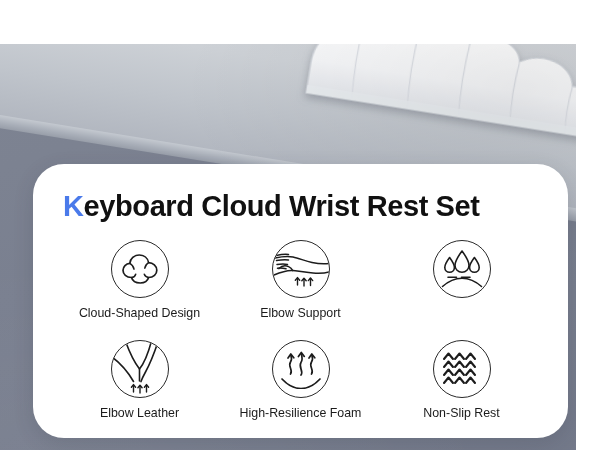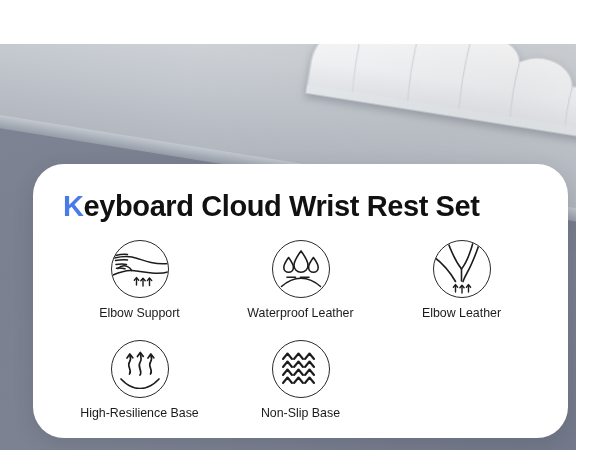--- a/index.html
+++ b/index.html
@@ -182,20 +182,40 @@
       </svg>
     </div>
   </div>
 
   <div class="card">
 
     <div class="card-title"><span class="accent">K</span><span>eyboard Cloud Wrist Rest Set</span></div>
 
     <div class="features">
 
+      <div class="feature">
+        <div class="icon-circle">
+          <svg width="40" height="34" viewBox="0 0 40 34">
+            <path d="M11.5 25.5
+                     C6.3 25.5 3 22.2 3 18.3
+                     C3 14.6 6 11.6 9.8 11.4
+                     C10.2 6.4 14.2 3 19.2 3
+                     C24 3 27.8 6.1 28.6 10.6
+                     C33 10.8 36.8 13.9 36.8 18.2
+                     C36.8 22.3 33.4 25.5 28.6 25.5
+                     C27.6 29 24.2 31 20.3 31
+                     C16 31 12.4 28.8 11.5 25.5 Z" fill="none" stroke="#1c1c1c" stroke-width="1.7" stroke-linejoin="round"></path>
+            <path d="M11.5 25.5 C13.6 25.3 15.2 24 15.7 22.2" fill="none" stroke="#1c1c1c" stroke-width="1.5" stroke-linecap="round"></path>
+            <path d="M28.6 25.5 C26.6 25.3 24.9 24.1 24.3 22.3" fill="none" stroke="#1c1c1c" stroke-width="1.5" stroke-linecap="round"></path>
+            <path d="M9.8 11.4 C12 12.6 13.6 14.7 14 17.2" fill="none" stroke="#1c1c1c" stroke-width="1.5" stroke-linecap="round"></path>
+            <path d="M28.6 10.6 C26.6 11.8 25.2 13.8 24.8 16.2" fill="none" stroke="#1c1c1c" stroke-width="1.5" stroke-linecap="round"></path>
+          </svg>
+        </div>
+        <div class="feature-label">Cloud-Shaped Design</div>
+      </div>
 
       <div class="feature">
         <div class="icon-circle">
           <svg width="56" height="56" viewBox="0 0 56 56">
             <g fill="none" stroke="#1c1c1c" stroke-width="1.5" stroke-linecap="round" stroke-linejoin="round">
               <path d="M2 17 C9 15.5, 15 15, 20 16 C26 17.2, 32 20, 39 21.5 C46 23, 52 23, 56 22.5"></path>
               <path d="M1 34 C8 31, 14 29, 20 29.5 C27 30, 33 31.5, 40 32 C47 32.5, 52.5 32, 56 31"></path>
               <path d="M3 14.5 C8 13.4, 12 13, 15.5 13.4"></path>
               <path d="M3.5 19.6 C8 18.8, 12 18.6, 15.5 19"></path>
               <path d="M4 23.5 C8 23, 11.5 23, 14.5 23.4"></path>
@@ -223,21 +243,20 @@
               <path d="M9.6 8.5 C9.6 8.5, 14.4 15, 14.4 18.4 C14.4 21.2, 12.2 23.2, 9.6 23.2 C7 23.2, 4.8 21.2, 4.8 18.4 C4.8 15, 9.6 8.5, 9.6 8.5 Z"></path>
               <path d="M34.4 8.5 C34.4 8.5, 39.2 15, 39.2 18.4 C39.2 21.2, 37 23.2, 34.4 23.2 C31.8 23.2, 29.6 21.2, 29.6 18.4 C29.6 15, 34.4 8.5, 34.4 8.5 Z"></path>
             </g>
             <g fill="none" stroke="#1c1c1c" stroke-width="1.6" stroke-linecap="round">
               <path d="M8 28.2 L16.5 28.2"></path>
               <path d="M21.5 28.2 L30 28.2"></path>
               <path d="M2.5 37.5 C9 31.6, 16 29.2, 22 29.2 C28 29.2, 35 31.6, 41.5 37.5"></path>
             </g>
           </svg>
         </div>
-        <div class="feature-label">Waterproof Leather</div>
       </div>
 
       <div class="feature">
         <div class="icon-circle">
           <svg width="56" height="56" viewBox="0 0 56 56">
             <g fill="none" stroke="#1c1c1c" stroke-width="1.6" stroke-linecap="round" stroke-linejoin="round">
               <path d="M13 -1 C17 10, 22 21, 27.5 28 C31.5 23, 36 13, 39.5 0"></path>
               <path d="M27.5 28 L27.5 40"></path>
               <path d="M0 16 C8 22, 16 31, 21.5 40.5"></path>
               <path d="M47 -2 C43 10, 38.5 22, 33.5 31 C31.5 34.6, 30 37.8, 29 40.6"></path>
@@ -262,21 +281,21 @@
               <path d="M11.5 25 C14.5 21, 8.5 17.5, 11.5 13 C13.4 10.2, 12.6 8.2, 11.8 6"></path>
               <path d="M9 9 L11.8 5 L14.8 8.8"></path>
               <path d="M22 26 C25 22, 19 18.2, 22 13.4 C24 10.2, 23.2 7.6, 22.3 4.5"></path>
               <path d="M19.4 7.6 L22.3 3.4 L25.3 7.4"></path>
               <path d="M32.5 25 C35.5 21, 29.5 17.5, 32.5 13 C34.4 10.2, 33.6 8.2, 32.8 6"></path>
               <path d="M30 9 L32.8 5 L35.8 8.8"></path>
               <path d="M3 30 C9.5 37, 16 39.5, 22 39.5 C28 39.5, 34.5 37, 41 30"></path>
             </g>
           </svg>
         </div>
-        <div class="feature-label">High-Resilience Base</div>
+        <div class="feature-label">High-Resilience Foam</div>
       </div>
 
       <div class="feature">
         <div class="icon-circle">
           <svg width="42" height="38" viewBox="0 0 42 38">
             <g fill="none" stroke="#1c1c1c" stroke-width="2.1" stroke-linecap="round" stroke-linejoin="round">
               <path d="M3 9 L7.5 3.5 L12 9"></path>
               <path d="M14 9 L18.5 3.5 L23 9"></path>
               <path d="M25 9 L29.5 3.5 L34 9"></path>
               <path d="M3 17 L7.5 11.5 L12 17"></path>
@@ -284,18 +303,18 @@
               <path d="M25 17 L29.5 11.5 L34 17"></path>
               <path d="M3 25 L7.5 19.5 L12 25"></path>
               <path d="M14 25 L18.5 19.5 L23 25"></path>
               <path d="M25 25 L29.5 19.5 L34 25"></path>
               <path d="M3 33 L7.5 27.5 L12 33"></path>
               <path d="M14 33 L18.5 27.5 L23 33"></path>
               <path d="M25 33 L29.5 27.5 L34 33"></path>
             </g>
           </svg>
         </div>
-        <div class="feature-label">Non-Slip Base</div>
+        <div class="feature-label">Non-Slip Rest</div>
       </div>
 
     </div>
   </div>
 </div>
 
 </body></html>

